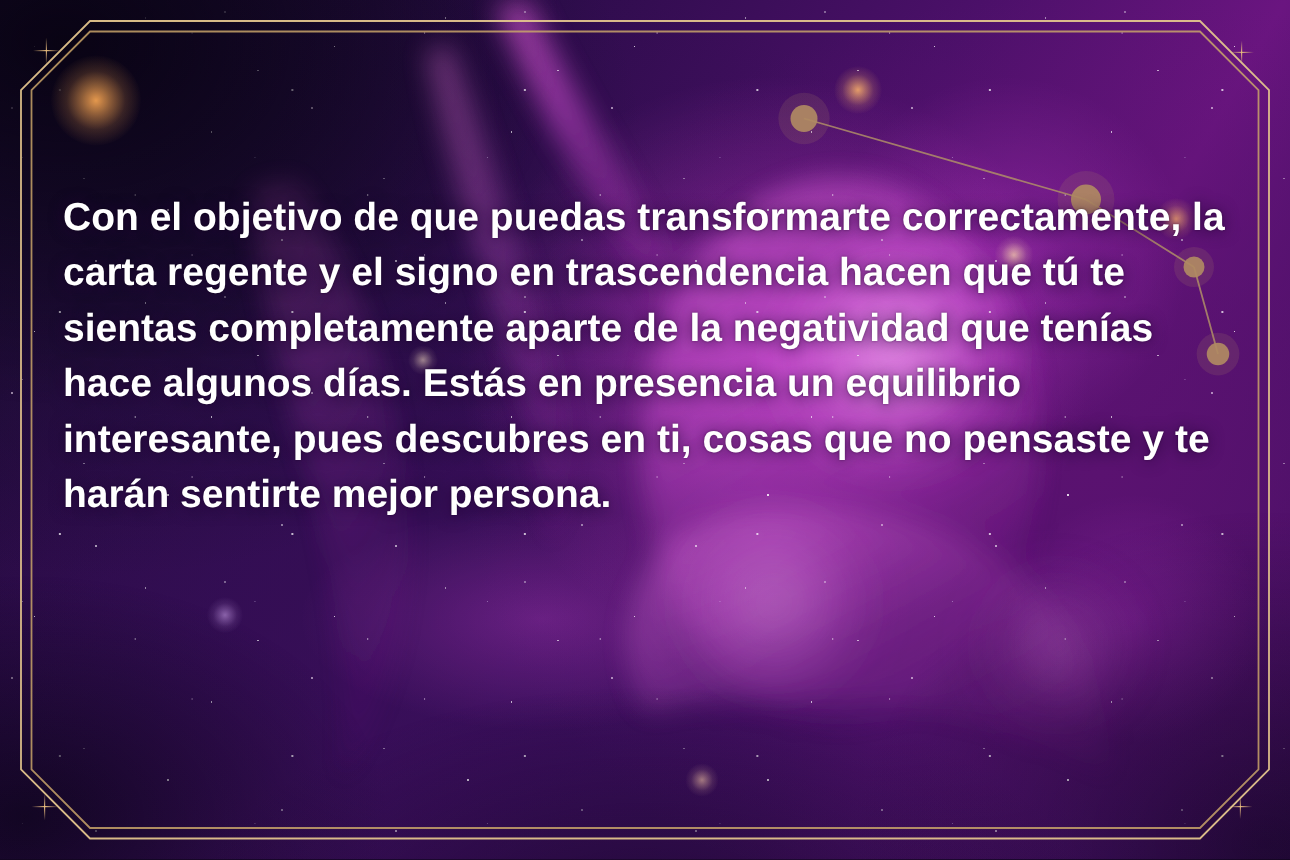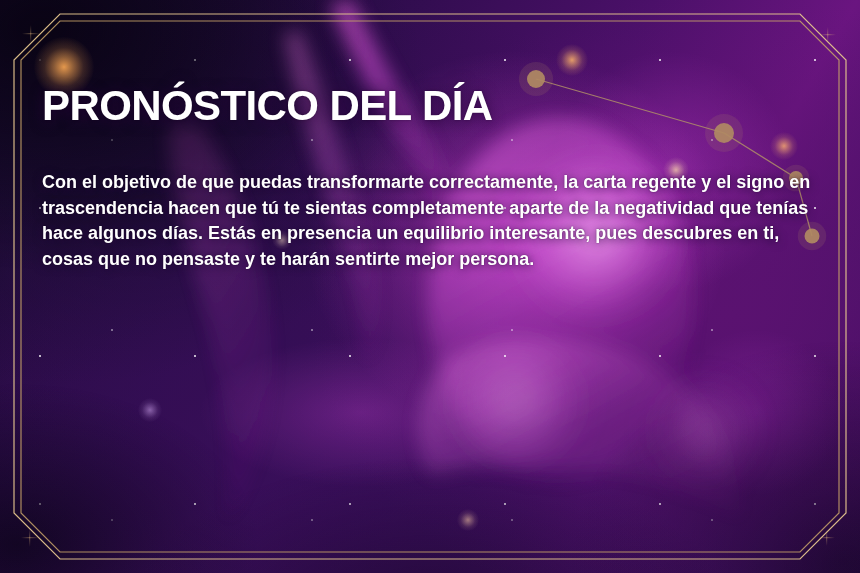--- a/index.html
+++ b/index.html
@@ -115,21 +115,21 @@
     font-weight:bold;
     letter-spacing:-0.6px;
     color:#ffffff;
     line-height:1.05;
     text-shadow:0 2px 14px rgba(40,0,60,.75), 0 0 3px rgba(0,0,0,.35);
     white-space:nowrap;
   }
 
   #bodycopy {
     margin-top:42px;
-    font-size:18px;
+    font-size:26px;
     font-weight:bold;
     line-height:1.42;
     color:#ffffff;
     text-shadow:0 1px 10px rgba(35,0,55,.8), 0 0 2px rgba(0,0,0,.4);
     max-width:790px;
   }
 </style>
 </head>
 <body>
 
@@ -230,17 +230,16 @@
   <div id="frame">
     <svg viewBox="0 0 860 573" preserveAspectRatio="none" aria-hidden="true">
       <g id="frame-paths" fill="none" stroke-linejoin="miter">
           <path d="M 60 14 L 800 14 L 846 60 L 846 513 L 800 559 L 60 559 L 14 513 L 14 60 Z" stroke="#e3c48d" stroke-width="1.2" fill="none" opacity="0.95"></path>
           <path d="M 60 21 L 800 21 L 839 60 L 839 513 L 800 552 L 60 552 L 21 513 L 21 60 Z" stroke="#c9a46a" stroke-width="1.2" fill="none" opacity="0.85"></path>
         </g>
     </svg>
   </div>
 
   <div id="content">
-    <h1 id="headline">PRONÓSTICO DEL DÍA</h1>
     <p id="bodycopy">Con el objetivo de que puedas transformarte correctamente, la carta regente y el signo en trascendencia hacen que tú te sientas completamente aparte de la negatividad que tenías hace algunos días. Estás en presencia un equilibrio interesante, pues descubres en ti, cosas que no pensaste y te harán sentirte mejor persona.</p>
   </div>
 
 </div>
 
 </body></html>

